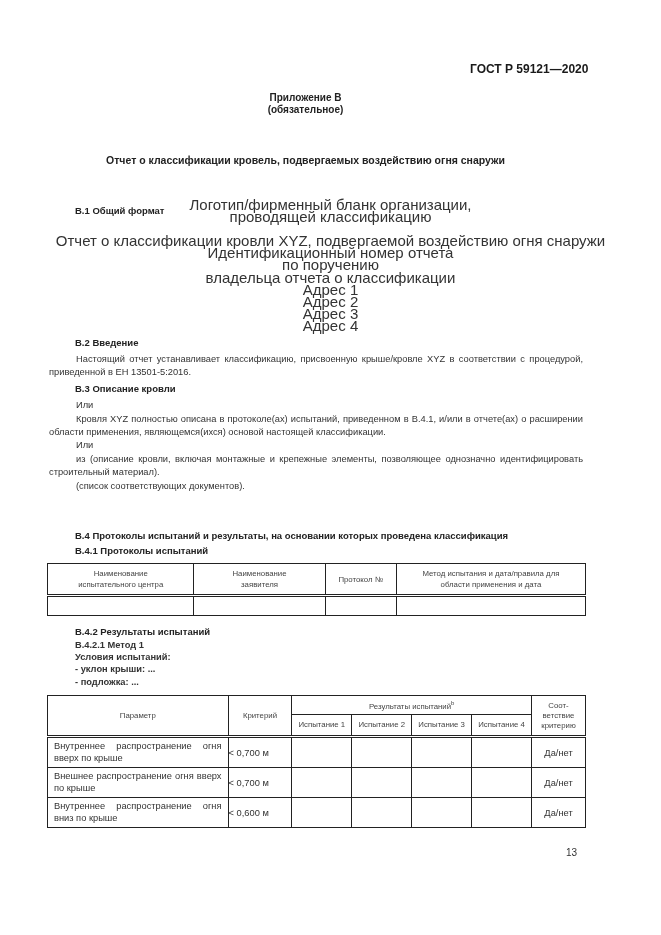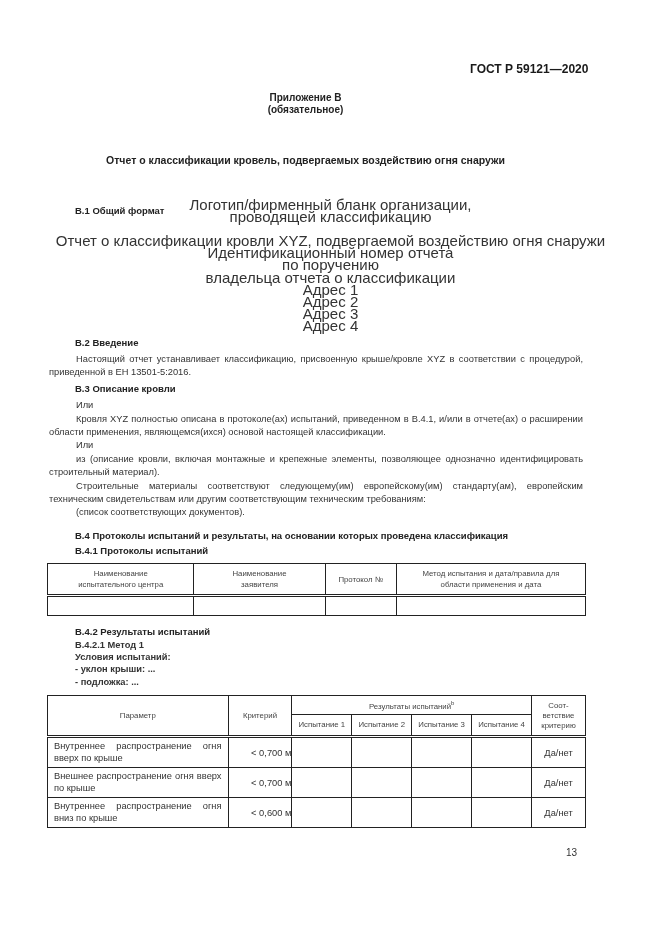--- a/index.html
+++ b/index.html
@@ -24,21 +24,21 @@
   .t1 tr.hdr th { border-bottom: 3px double #222; }
   .t1 td { height: 18px; }
 
   .t2 { left: 47px; top: 695px; width: 539px; }
   .t2 th { font-size: 7.8px; line-height: 10px; text-align: center; }
   .t2 .row-a th { height: 18px; }
   .t2 .row-b th { height: 20px; }
   .t2 tr.last-hdr th, .t2 th.rs { border-bottom: 3px double #222; }
   .t2 td { height: 29px; font-size: 9.3px; color:#333; }
   .t2 td.param { text-align: justify; text-align-last: left; padding: 0 6px 0 6px; line-height: 11.5px; }
-  .t2 td.crit { text-align: right; }
+  .t2 td.crit { text-align: left; }
   .t2 td.yn { text-align: center; }
   .t2 sup { font-size: 6px; }
 
   .page-num { left: 566px; top: 847px; font-size: 10px; color:#333; }
 </style>
 </head>
 <body>
 
 <div class="abs doc-code">ГОСТ Р 59121—2020</div>
 
@@ -71,21 +71,20 @@
 <div class="abs para" style="top:352px;">
   <p class="ind">Настоящий отчет устанавливает классификацию, присвоенную крыше/кровле XYZ в соответствии с процедурой, приведенной в ЕН 13501-5:2016.</p>
 </div>
 
 <div class="abs h" style="top:383px;">В.3 Описание кровли</div>
 <div class="abs para" style="top:398px;">
   <p class="ind">Или</p>
   <p class="ind">Кровля XYZ полностью описана в протоколе(ах) испытаний, приведенном в В.4.1, и/или в отчете(ах) о расширении области применения, являющемся(ихся) основой настоящей классификации.</p>
   <p class="ind">Или</p>
   <p class="ind">из (описание кровли, включая монтажные и крепежные элементы, позволяющее однозначно идентифицировать строительный материал).</p>
-  <p class="ind">Строительные материалы соответствуют следующему(им) европейскому(им) стандарту(ам), европейским техническим свидетельствам или другим соответствующим техническим требованиям:</p>
   <p class="ind">(список соответствующих документов).</p>
 </div>
 
 <div class="abs h" style="top:530px;">В.4 Протоколы испытаний и результаты, на основании которых проведена классификация</div>
 <div class="abs h" style="top:545px;">В.4.1 Протоколы испытаний</div>
 
 <table class="t1">
   <colgroup>
     <col style="width:150px">
       <col style="width:117px">

